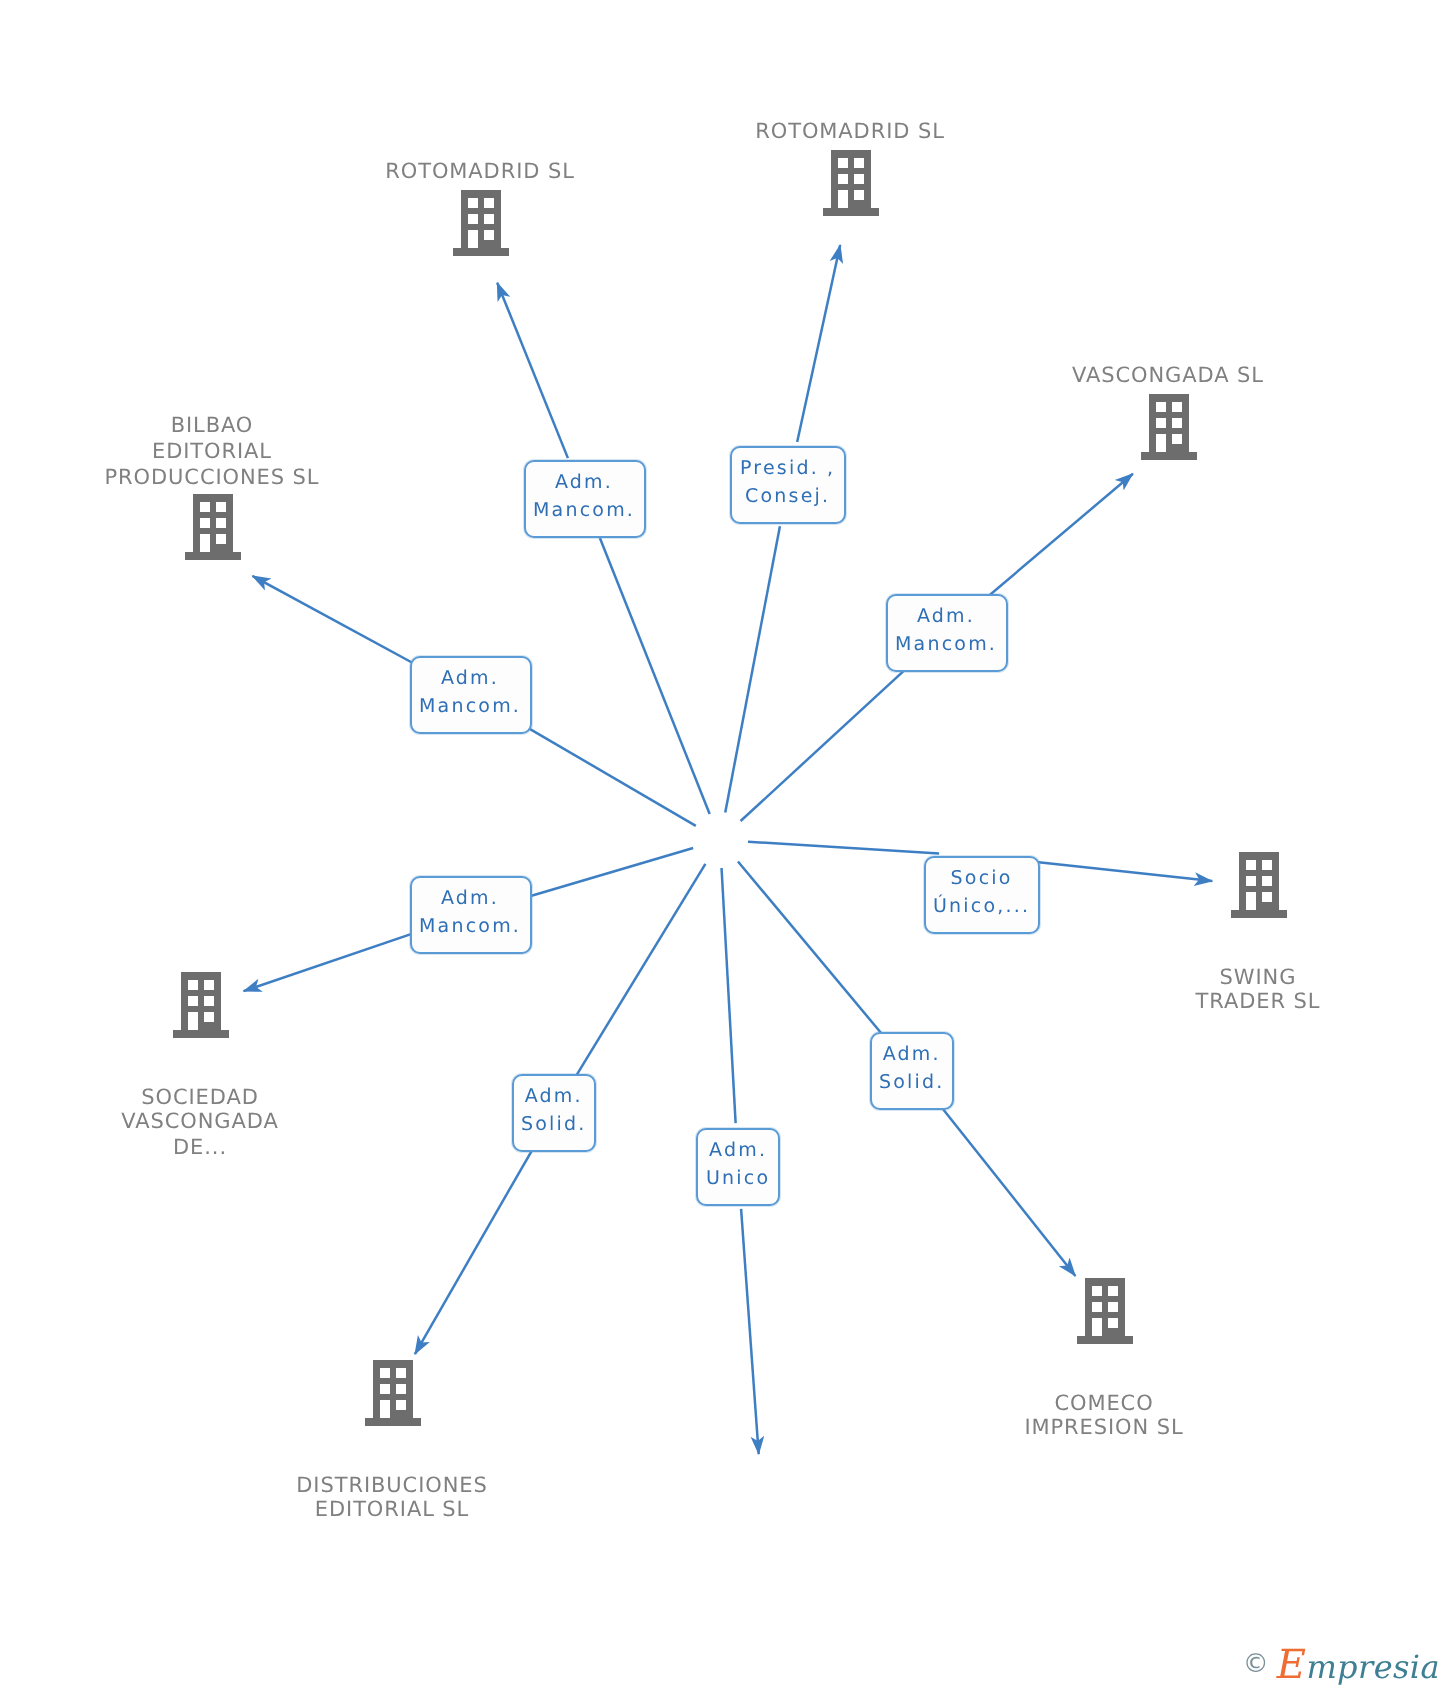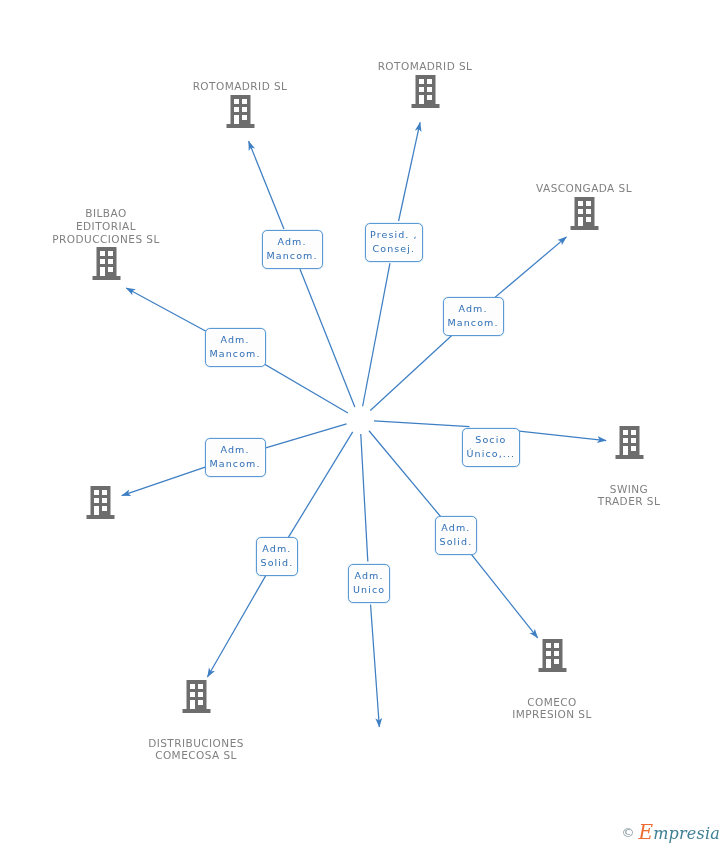--- a/index.html
+++ b/index.html
@@ -218,20 +218,23 @@
         <rect x="4.5" y="1" width="20" height="29" fill="#6d6d6d"></rect>
         <rect x="0.5" y="30" width="28" height="4" fill="#6d6d6d"></rect>
         <rect x="8" y="5" width="5" height="5" fill="#ffffff"></rect>
         <rect x="16" y="5" width="5" height="5" fill="#ffffff"></rect>
         <rect x="8" y="13" width="5" height="5" fill="#ffffff"></rect>
         <rect x="16" y="13" width="5" height="5" fill="#ffffff"></rect>
         <rect x="8" y="21" width="5" height="9" fill="#ffffff"></rect>
         <rect x="16" y="21" width="5" height="5" fill="#ffffff"></rect>
       </svg>
     </span>
+    <span class="caption">SOCIEDAD
+VASCONGADA
+DE...</span>
   </div>
 
   <div class="node" style="left:552px; top:638px;">
     <span class="glyph">
       <svg width="29" height="36" viewBox="0 0 29 36">
         <rect x="4.5" y="1" width="20" height="29" fill="#6d6d6d"></rect>
         <rect x="0.5" y="30" width="28" height="4" fill="#6d6d6d"></rect>
         <rect x="8" y="5" width="5" height="5" fill="#ffffff"></rect>
         <rect x="16" y="5" width="5" height="5" fill="#ffffff"></rect>
         <rect x="8" y="13" width="5" height="5" fill="#ffffff"></rect>
@@ -251,21 +254,21 @@
         <rect x="0.5" y="30" width="28" height="4" fill="#6d6d6d"></rect>
         <rect x="8" y="5" width="5" height="5" fill="#ffffff"></rect>
         <rect x="16" y="5" width="5" height="5" fill="#ffffff"></rect>
         <rect x="8" y="13" width="5" height="5" fill="#ffffff"></rect>
         <rect x="16" y="13" width="5" height="5" fill="#ffffff"></rect>
         <rect x="8" y="21" width="5" height="9" fill="#ffffff"></rect>
         <rect x="16" y="21" width="5" height="5" fill="#ffffff"></rect>
       </svg>
     </span>
     <span class="caption">DISTRIBUCIONES
-COMECOSA SL</span>
+EDITORIAL SL</span>
   </div>
 
 
 
   <div class="rel" style="left: 261.5px; top: 229.5px;">Adm.
 Mancom.</div>
   <div class="rel" style="left: 365px; top: 222.5px;">Presid. ,
 Consej.</div>
   <div class="rel" style="left: 442.5px; top: 296.5px;">Adm.
 Mancom.</div>

